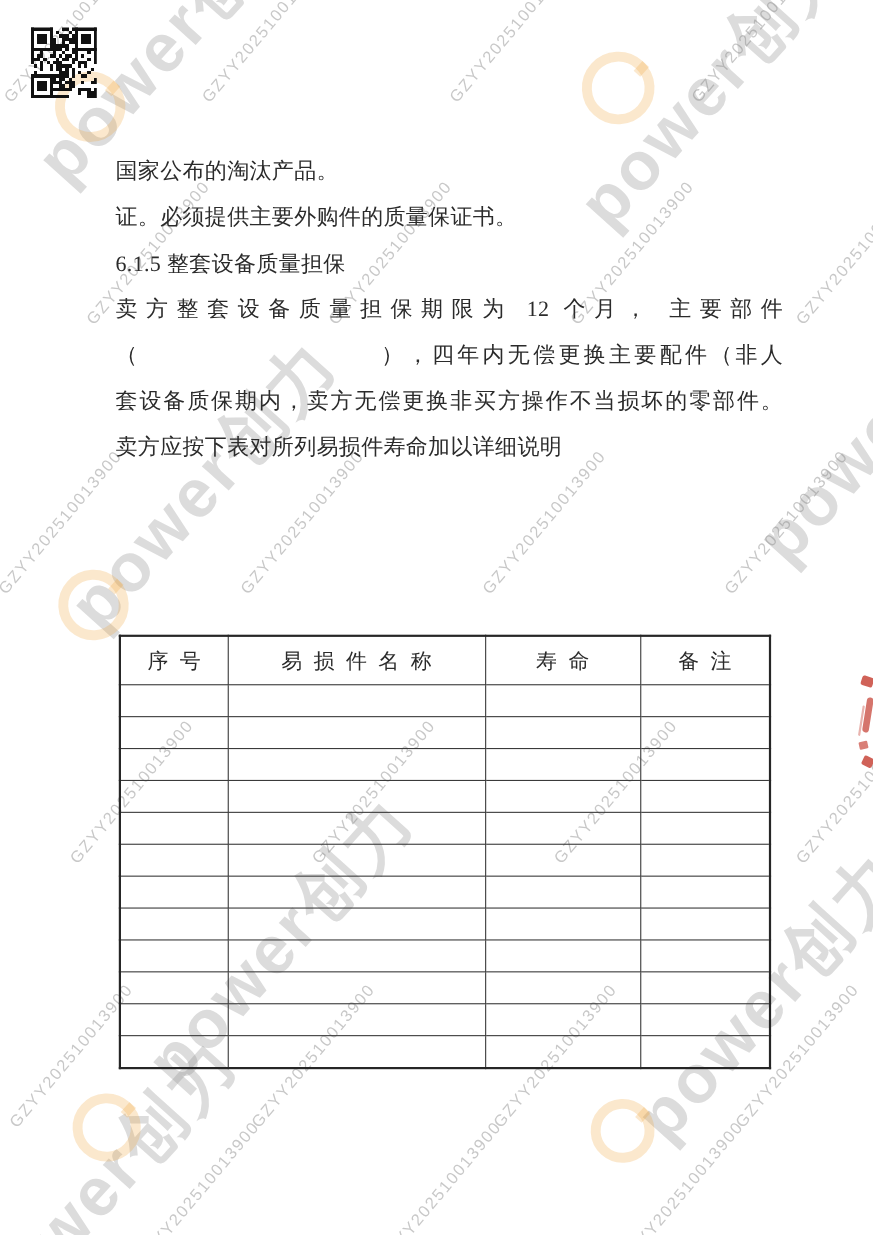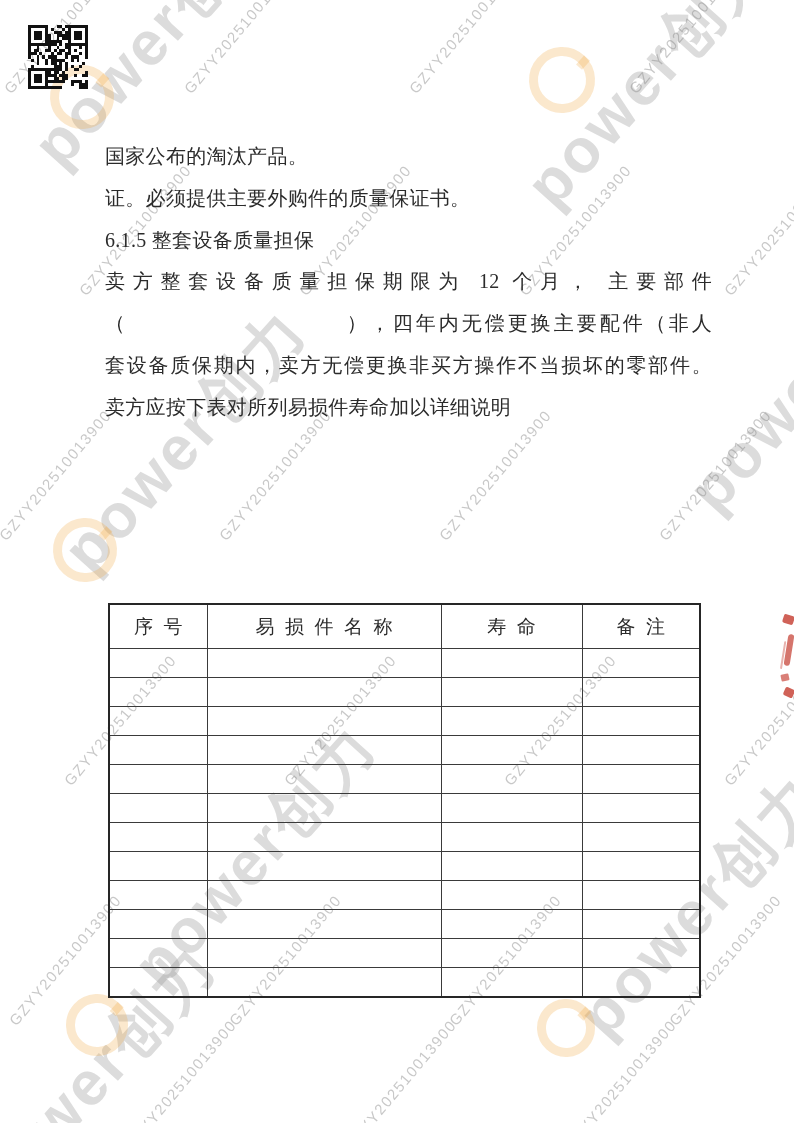--- a/index.html
+++ b/index.html
@@ -40,21 +40,21 @@
   .content{
     position:absolute;left:105px;top:136px;width:607px;
     font-size:20px;line-height:41.8px;color:#2b2b2b;
     letter-spacing:0.3px;
   }
   .line{height:41.8px;white-space:nowrap;}
   .line.fill{white-space:normal;text-align:justify;text-align-last:justify;}
   .gap{display:inline-block;width:216px;}
   
   .wear-table{
-    position:absolute;left:108px;top:603px;width:591px;
+    position:absolute;left:108px;top:577px;width:591px;
     border-collapse:collapse;table-layout:fixed;
     border:2px solid #262626;
     font-size:19px;color:#2b2b2b;
   }
   .wear-table th,.wear-table td{border:1px solid #3a3a3a;padding:0;}
   .wear-table th{
     height:43px;font-weight:normal;text-align:center;
     letter-spacing:0.55em;text-indent:0.55em;
   }
   .wear-table td{height:28px;}

